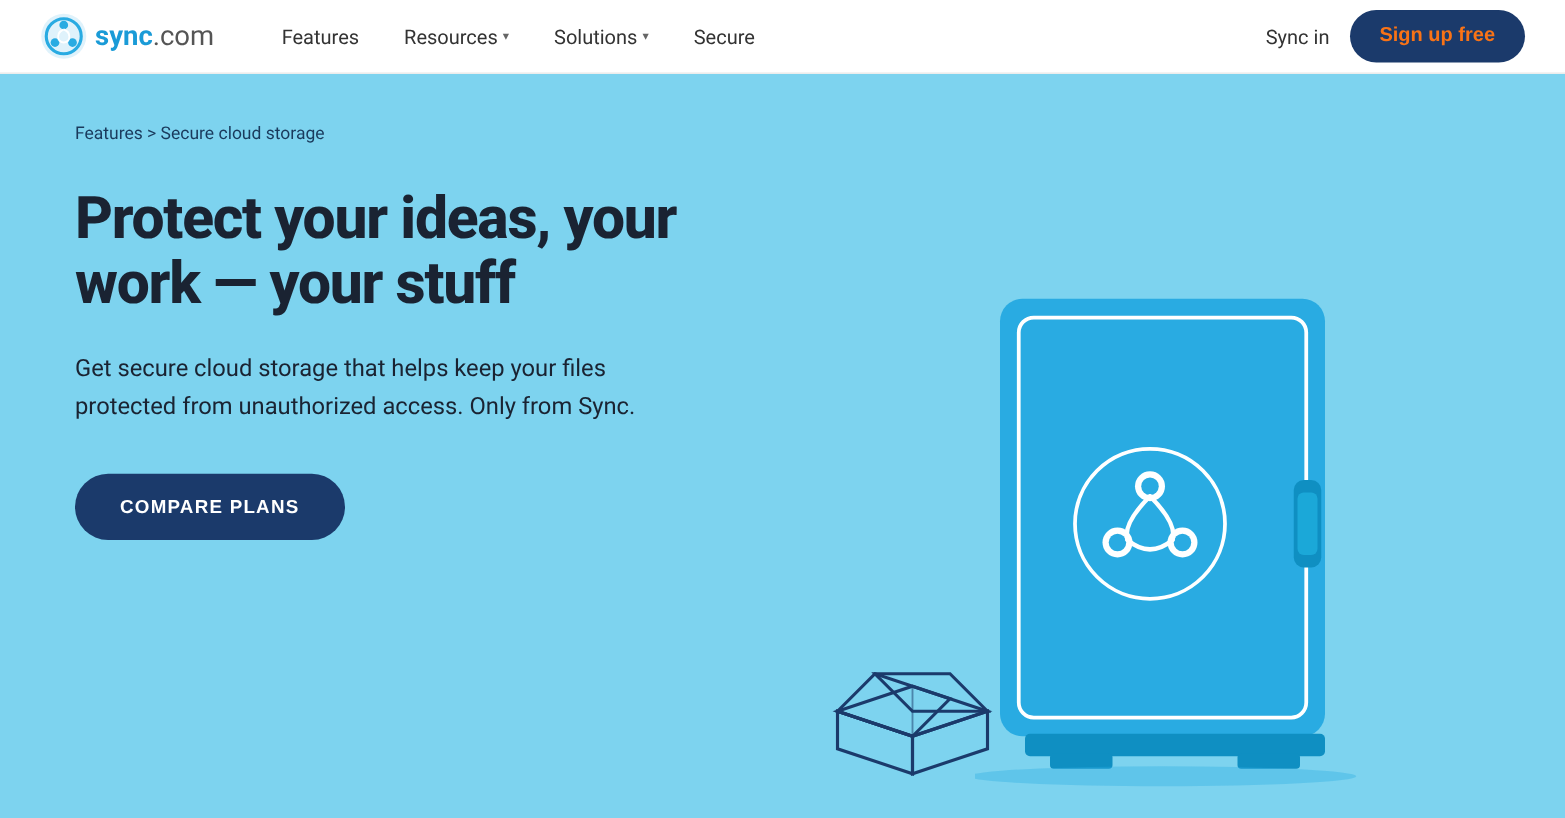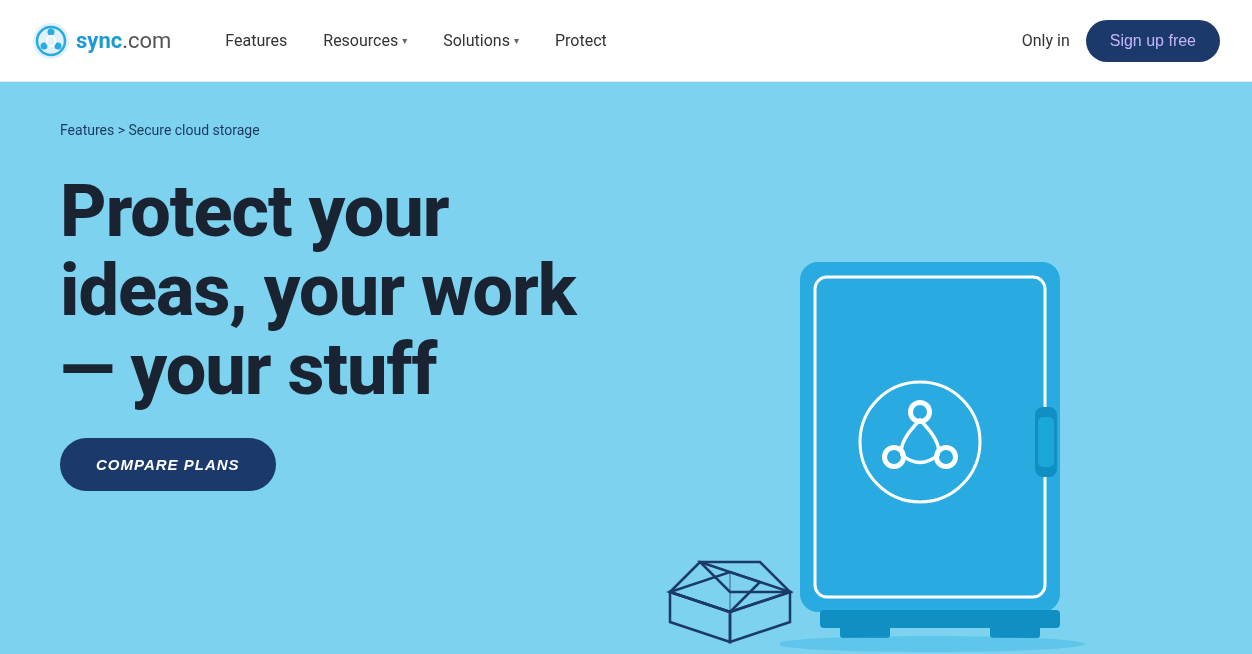--- a/index.html
+++ b/index.html
@@ -7,21 +7,21 @@
     body {
       font-family: -apple-system, BlinkMacSystemFont, 'Segoe UI', Roboto, sans-serif;
       width: 1252px;
       min-height: 654px;
       overflow-x: hidden;
     }
 
     
     nav {
       background: #ffffff;
-      height: 82px;
+      height: 59px;
       display: flex;
       align-items: center;
       padding: 0 32px;
       border-bottom: 1px solid #e8e8e8;
       position: relative;
       z-index: 10;
       justify-content: center;
     }
 
     .logo {
@@ -80,26 +80,26 @@
 
     .sign-in {
       font-size: 16px;
       color: #333;
       text-decoration: none;
       cursor: pointer;
     }
 
     .sign-up-btn {
       background: #1b3a6b;
-      color: #c4b5fd;
+      color: #f97316;
       border: none;
       border-radius: 30px;
       padding: 12px 24px;
       font-size: 16px;
-      font-weight: 400;
+      font-weight: 700;
       cursor: pointer;
       white-space: nowrap;
     }
 
     
     .hero {
       background: #7dd3ef;
       min-height: 589px;
       padding: 40px 60px 0 60px;
       position: relative;
@@ -126,21 +126,21 @@
       flex: 1;
     }
 
     .hero-text {
       flex: 1;
       max-width: 560px;
       padding-top: 10px;
     }
 
     .hero-title {
-      font-size: 72px;
+      font-size: 47px;
       font-weight: 800;
       color: #1a2332;
       line-height: 1.1;
       margin-bottom: 28px;
       letter-spacing: -1px;
     }
 
     .hero-subtitle {
       font-size: 19px;
       color: #1a2332;
@@ -153,21 +153,20 @@
       background: #1b3a6b;
       color: #fff;
       border: none;
       border-radius: 30px;
       padding: 18px 36px;
       font-size: 15px;
       font-weight: 700;
       cursor: pointer;
       letter-spacing: 1px;
       text-transform: uppercase;
-      font-style: italic;
     }
 
     
     .hero-illustration {
       flex: 0 0 480px;
       position: relative;
       height: 520px;
       display: flex;
       align-items: flex-end;
       justify-content: flex-end;
@@ -224,38 +223,39 @@
     </a>
     <a class="nav-link">
       <span>Resources</span>
       <span class="chevron">▾</span>
     </a>
     <a class="nav-link">
       <span>Solutions</span>
       <span class="chevron">▾</span>
     </a>
     <a class="nav-link">
-      <span>Protect</span>
+      <span>Secure</span>
     </a>
   </div>
 
   <div class="nav-right">
-    <a class="sign-in">Only in</a>
+    <a class="sign-in">Sync in</a>
     <button class="sign-up-btn">Sign up free</button>
   </div>
 </nav>
 
 <section class="hero">
   <div class="breadcrumb">
     <a>Features</a><span> &gt; </span><span>Secure cloud storage</span>
   </div>
 
   <div class="hero-content">
     <div class="hero-text">
       <h1 class="hero-title">Protect your ideas, your work — your stuff</h1>
+      <p class="hero-subtitle">Get secure cloud storage that helps keep your files protected from unauthorized access. Only from Sync.</p>
       <button class="compare-btn">COMPARE PLANS</button>
     </div>
 
     <div class="hero-illustration">
 
       <svg class="box-container" viewBox="0 0 160 130" xmlns="http://www.w3.org/2000/svg">
 
         <polygon points="20,70 80,90 140,70 80,50" fill="none" stroke="#1b3a6b" stroke-width="2.5"></polygon>
 
         <polygon points="20,70 20,100 80,120 80,90" fill="none" stroke="#1b3a6b" stroke-width="2.5"></polygon>

